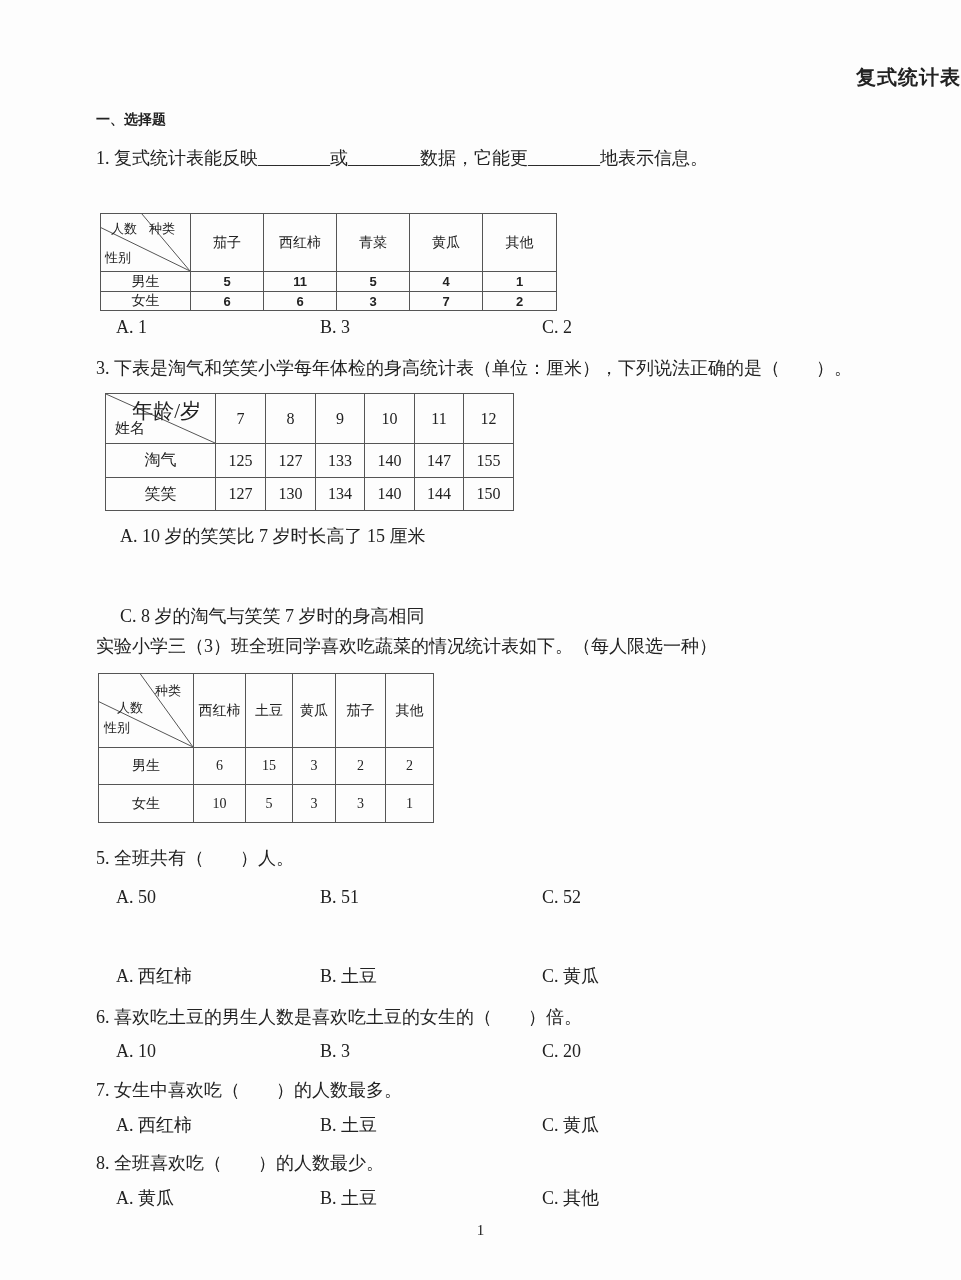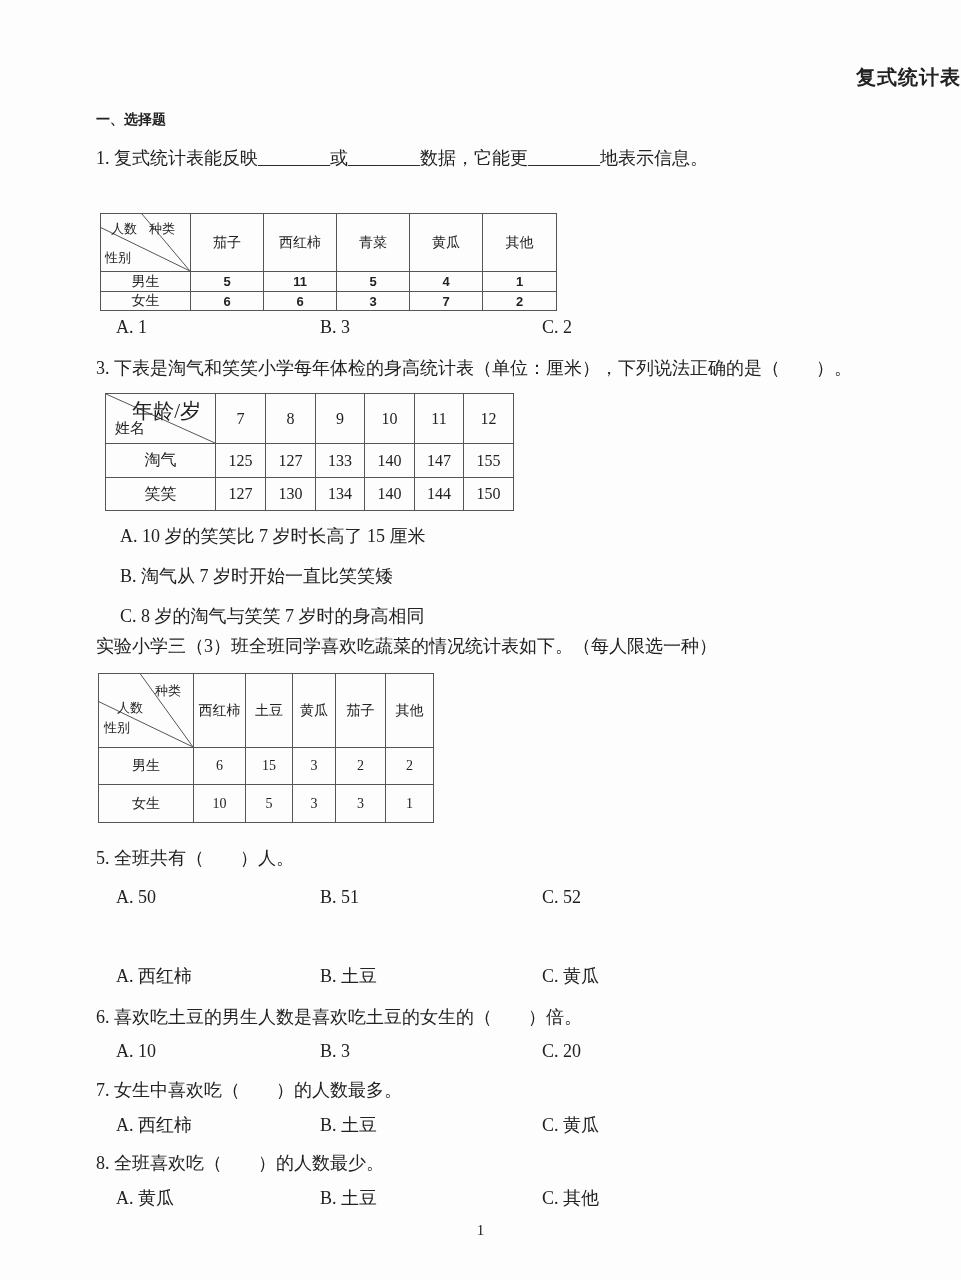--- a/index.html
+++ b/index.html
@@ -149,21 +149,20 @@
         <td>130</td>
         <td>134</td>
         <td>140</td>
         <td>144</td>
         <td>150</td>
       </tr>
     </tbody>
   </table>
 
   <div class="abs optline" style="top:524px">A. 10 岁的笑笑比 7 岁时长高了 15 厘米</div>
-  <div class="abs optline" style="top:564px">B. 淘气从 7 岁时开始一直比笑笑矮</div>
   <div class="abs optline" style="top:604px">C. 8 岁的淘气与笑笑 7 岁时的身高相同</div>
 
   <div class="abs q" style="top:634px">实验小学三（3）班全班同学喜欢吃蔬菜的情况统计表如下。（每人限选一种）</div>
 
   <table class="stat t3" style="left:98px; top:673px;">
     <colgroup>
       <col style="width:95px">
         <col style="width:52px">
         <col style="width:47px">
         <col style="width:43px">

